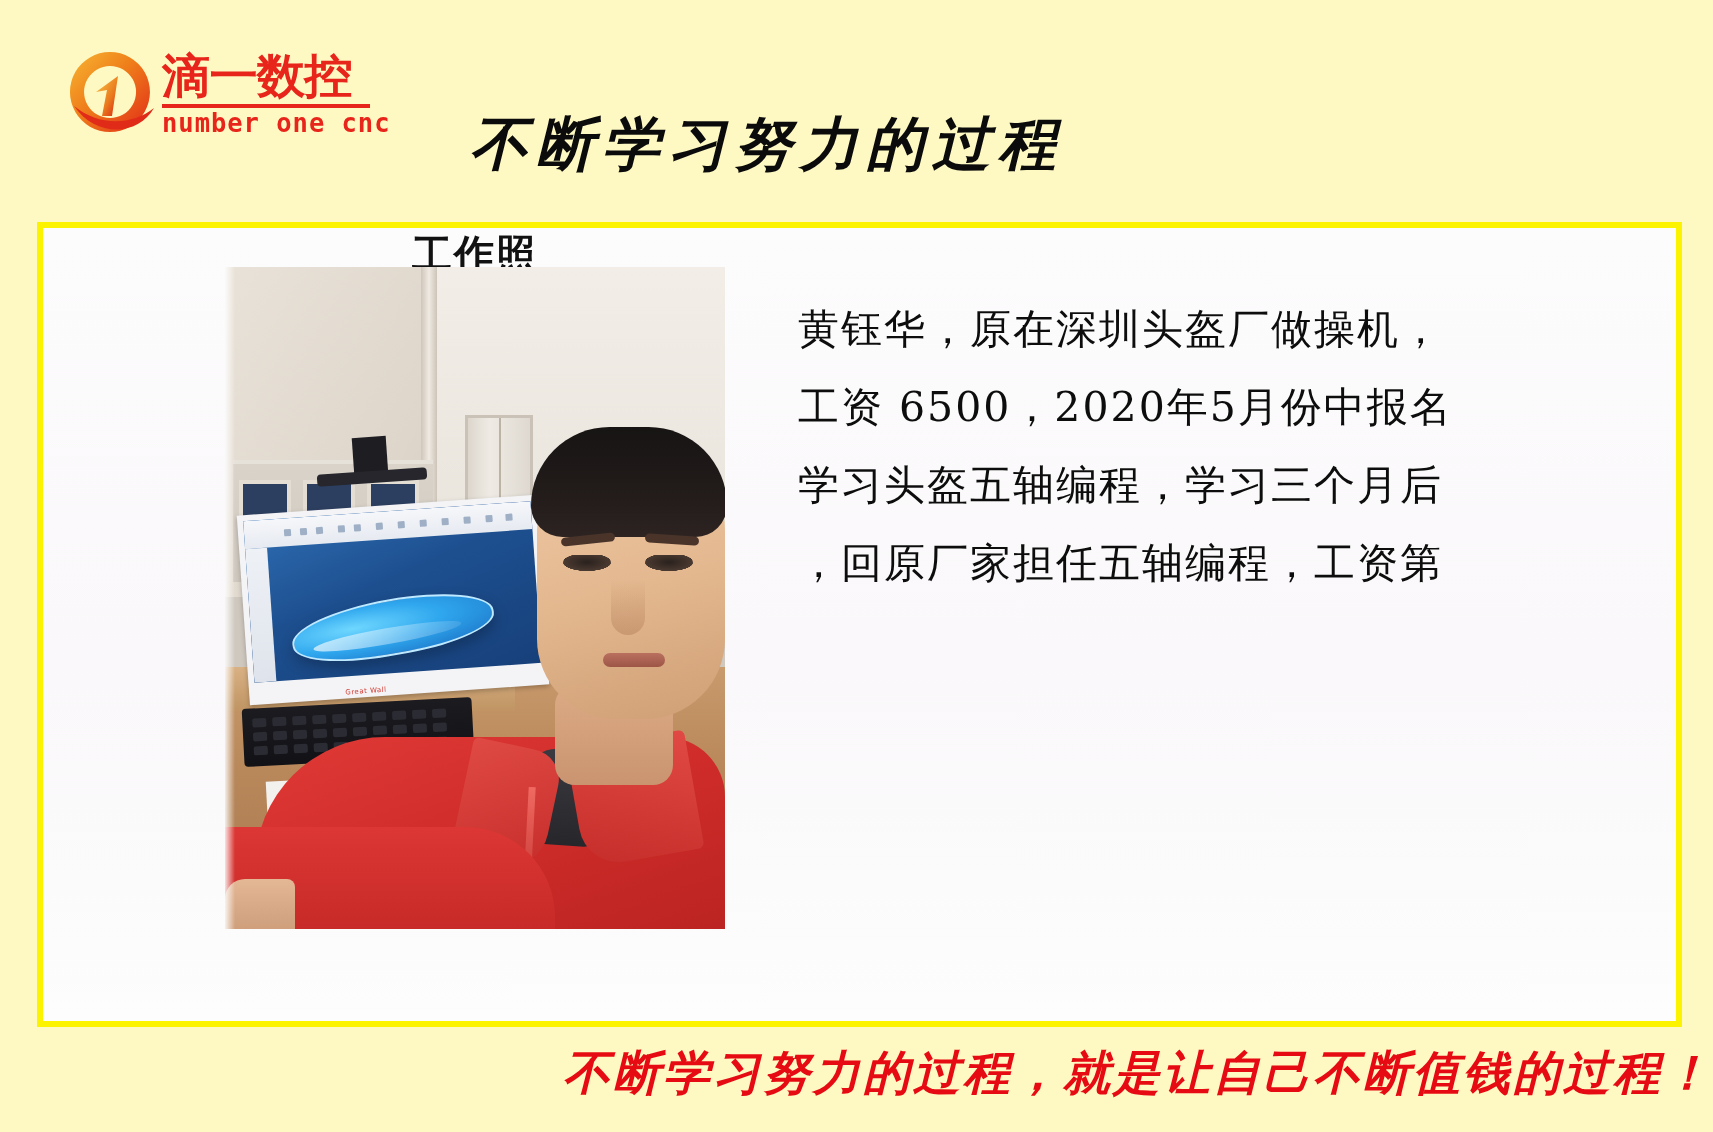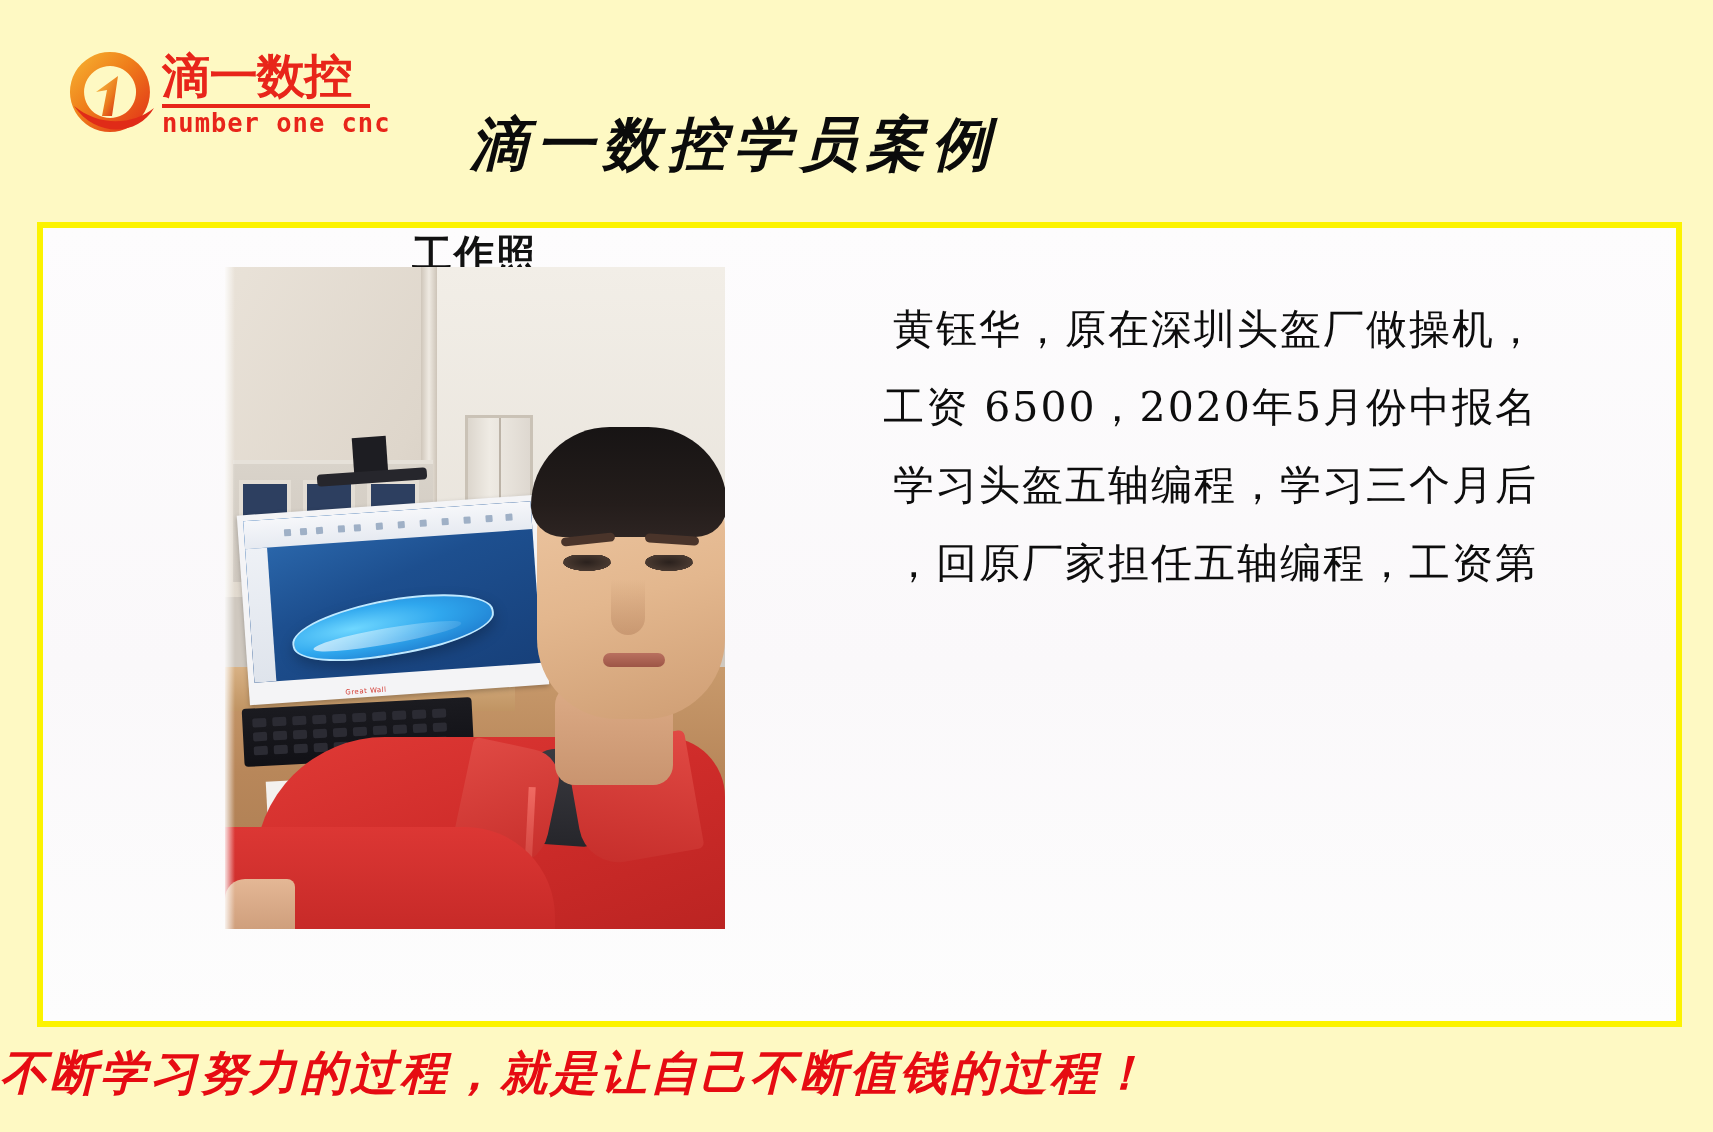--- a/index.html
+++ b/index.html
@@ -304,30 +304,30 @@
   .body-text {
     position: absolute;
     left: 798px;
     top: 290px;
     width: 740px;
     font-family: "DejaVu Serif", "Liberation Serif", serif;
     font-size: 41px;
     line-height: 78px;
     letter-spacing: 2px;
     color: #0d0d0d;
-    text-align: right;
+    text-align: left;
   }
 
   
   .slogan {
     position: absolute;
     left: 0;
     top: 1044px;
     width: 1713px;
-    text-align: left;
+    text-align: right;
     font-family: "DejaVu Serif", "Liberation Serif", serif;
     font-weight: bold;
     font-style: italic;
     font-size: 47px;
     line-height: 58px;
     letter-spacing: 3px;
     color: #e60b12;
     white-space: nowrap;
   }
 </style>
@@ -354,21 +354,21 @@
       <path d="M12 60 C34 92 76 90 92 62 C70 80 36 80 12 60 Z" fill="#e02b18"></path>
       <path d="M34 46 L56 30 L50 70 L40 70 L45 44 Z" fill="url(#gOne)"></path>
     </svg>
     <div class="logo-text">
       <div class="logo-cn">滴一数控</div>
       <div class="logo-rule"></div>
       <div class="logo-en">number one cnc</div>
     </div>
   </div>
 
-  <div class="slide-title">滴一数控学员案例</div>
+  <div class="slide-title">不断学习努力的过程</div>
 
   <div class="panel"></div>
 
   <div class="photo-caption">工作照</div>
 
   <div class="photo">
     <div class="ph-wall-left"></div>
     <div class="ph-wall-right"></div>
     <div class="ph-column"></div>
     <div class="ph-door"></div>

